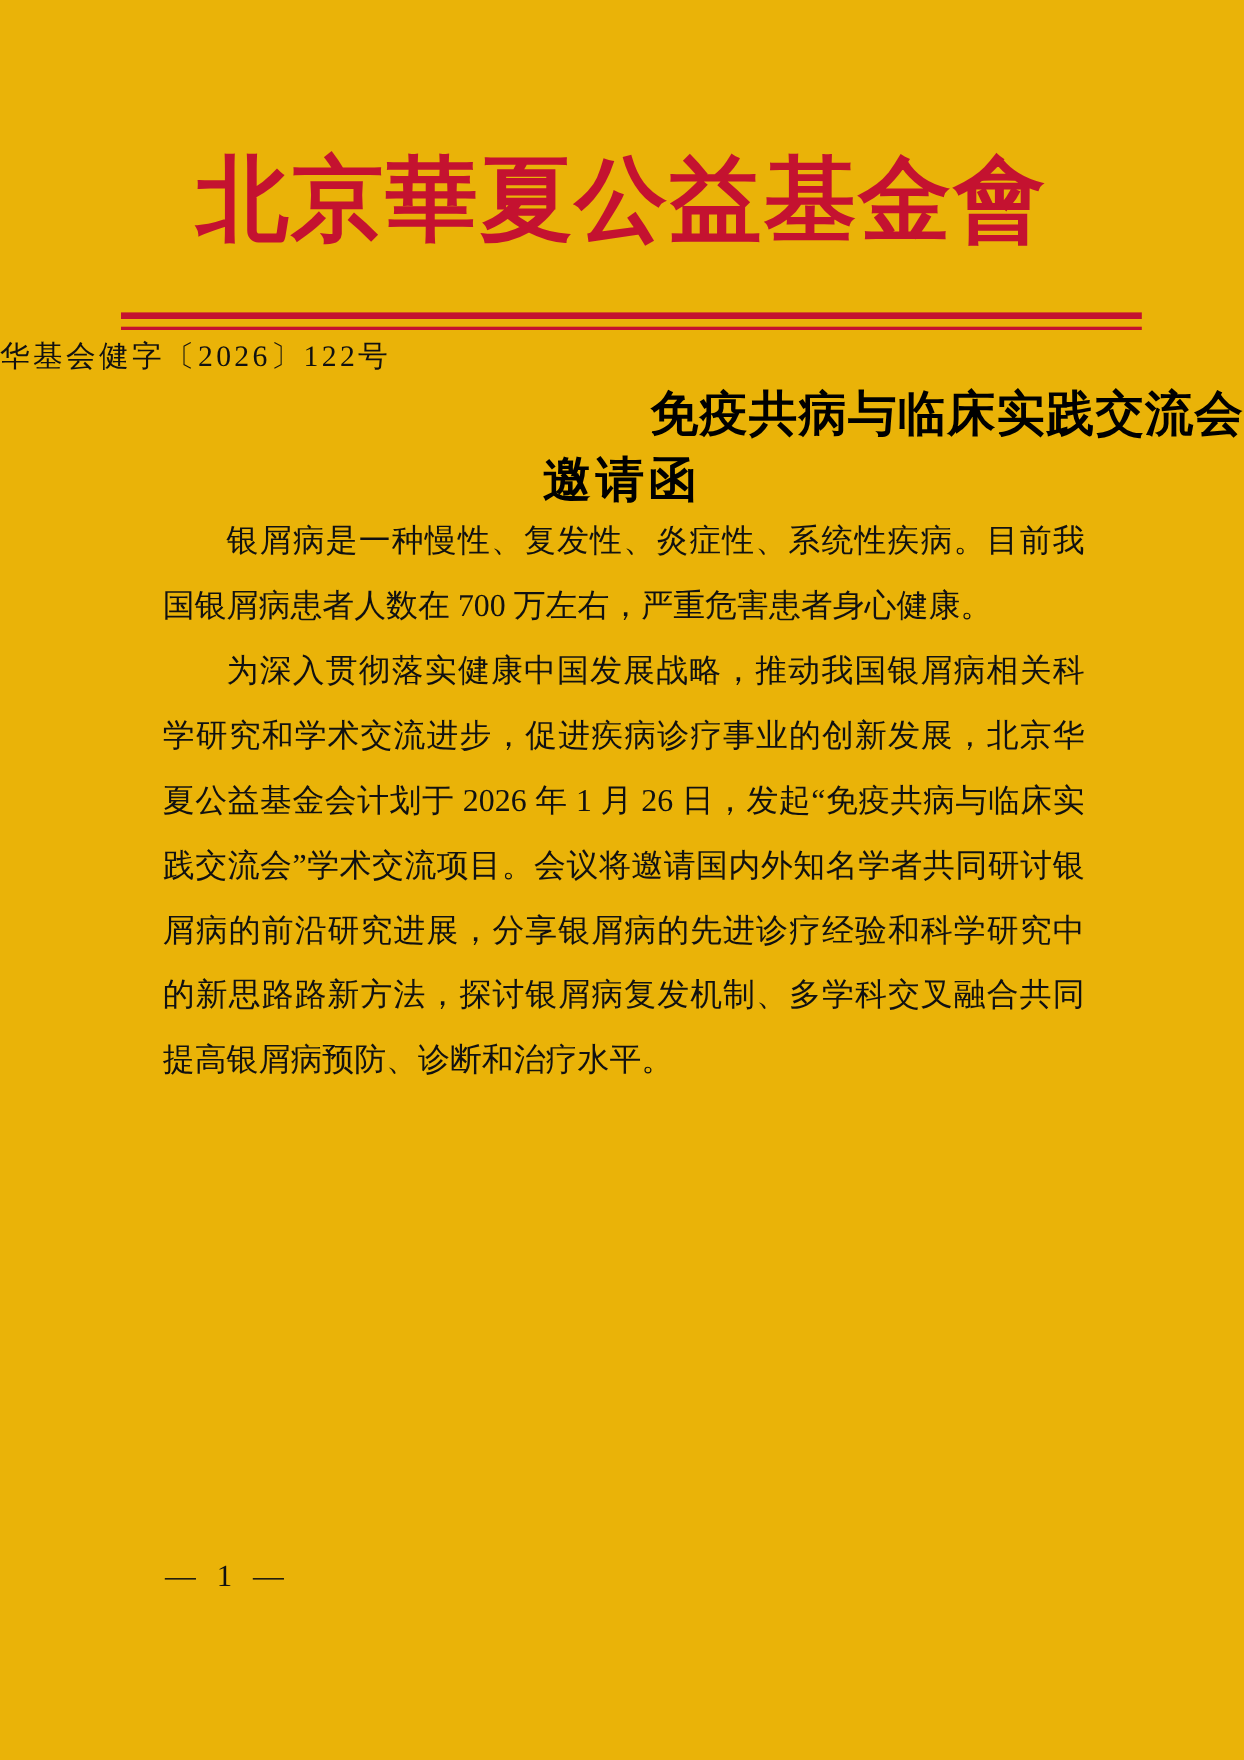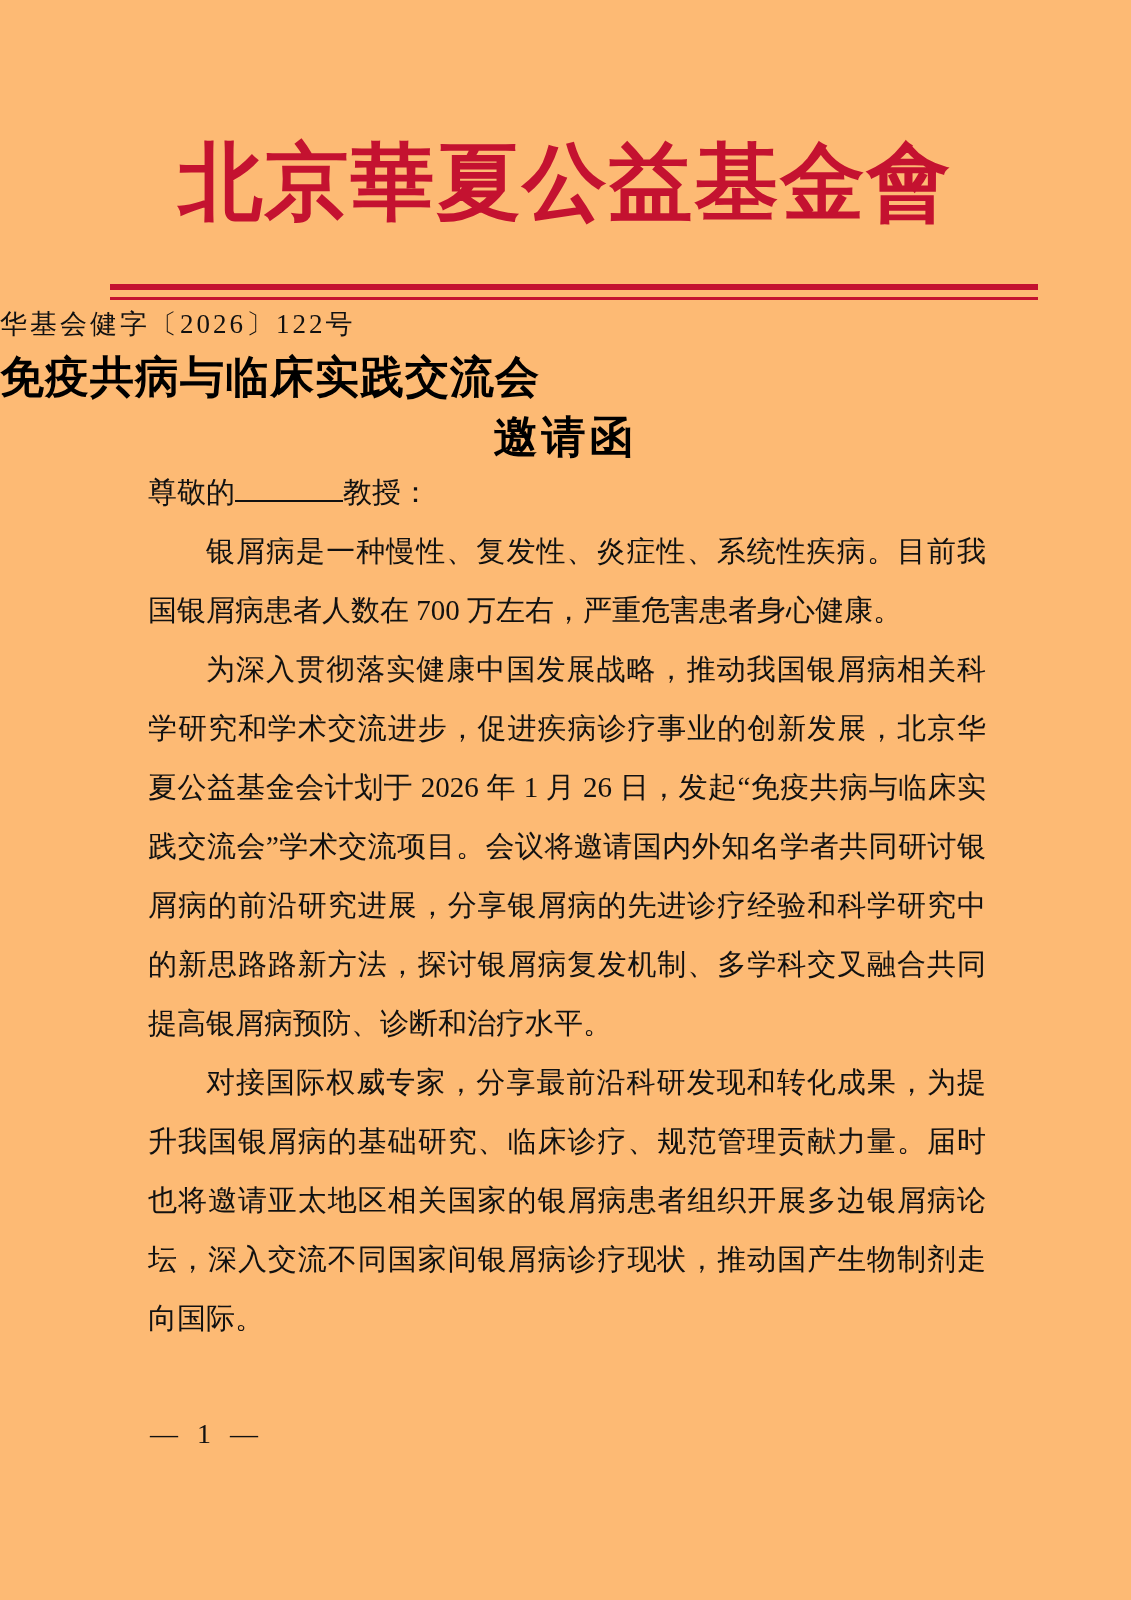--- a/index.html
+++ b/index.html
@@ -3,21 +3,21 @@
 <meta charset="utf-8">
 <style>
   * { margin: 0; padding: 0; box-sizing: border-box; }
   html, body { background: #ffffff; }
   body { font-family: "Liberation Serif", "DejaVu Serif", serif; }
 
   .page {
     position: relative;
     width: 1131px;
     height: 1600px;
-    background: #fdba74;
+    background: #eab308;
     overflow: hidden;
     color: #111111;
   }
 
   
   .letterhead {
     position: absolute;
     top: 126px;
     left: 0;
     width: 100%;
@@ -50,21 +50,21 @@
     line-height: 38px;
     letter-spacing: 3px;
     color: #111111;
   }
 
   .title {
     position: absolute;
     top: 349px;
     left: 0;
     width: 100%;
-    text-align: left;
+    text-align: right;
     font-family: "Liberation Sans", "DejaVu Sans", sans-serif;
     font-weight: 900;
     font-size: 44px;
     line-height: 56px;
     letter-spacing: 1px;
     color: #000000;
   }
   .subtitle {
     position: absolute;
     top: 409px;
@@ -122,26 +122,24 @@
   <div class="rule rule-thin"></div>
 
   <div class="doc-number">华基会健字〔2026〕122号</div>
 
   <div class="title">免疫共病与临床实践交流会</div>
 
   <div class="subtitle">邀请函</div>
 
   <div class="body">
 
-    <p class="salutation"><span>尊敬的</span><span class="blank"></span><span>教授：</span></p>
 
     <p class="para">银屑病是一种慢性、复发性、炎症性、系统性疾病。目前我国银屑病患者人数在 700 万左右，严重危害患者身心健康。</p>
 
     <p class="para">为深入贯彻落实健康中国发展战略，推动我国银屑病相关科学研究和学术交流进步，促进疾病诊疗事业的创新发展，北京华夏公益基金会计划于 2026 年 1 月 26 日，发起“免疫共病与临床实践交流会”学术交流项目。会议将邀请国内外知名学者共同研讨银屑病的前沿研究进展，分享银屑病的先进诊疗经验和科学研究中的新思路路新方法，探讨银屑病复发机制、多学科交叉融合共同提高银屑病预防、诊断和治疗水平。</p>
 
-    <p class="para">对接国际权威专家，分享最前沿科研发现和转化成果，为提升我国银屑病的基础研究、临床诊疗、规范管理贡献力量。届时也将邀请亚太地区相关国家的银屑病患者组织开展多边银屑病论坛，深入交流不同国家间银屑病诊疗现状，推动国产生物制剂走向国际。</p>
 
 
   </div>
 
   <div class="footer">— 1 —</div>
 
 </div>
 
 </body></html>

